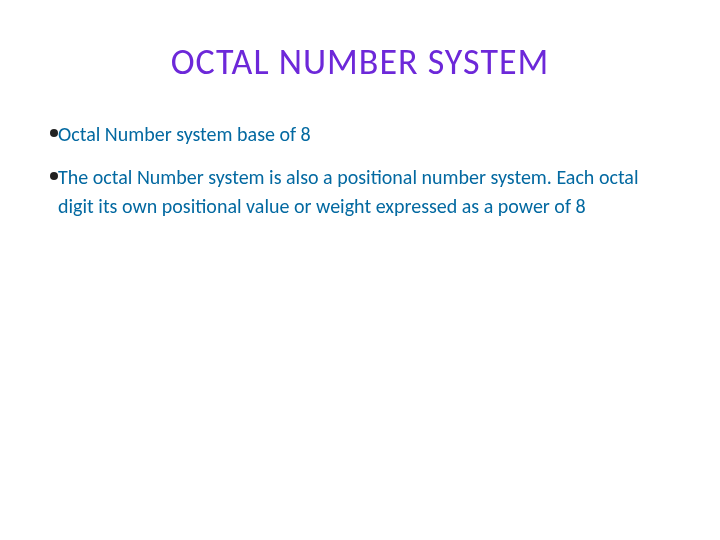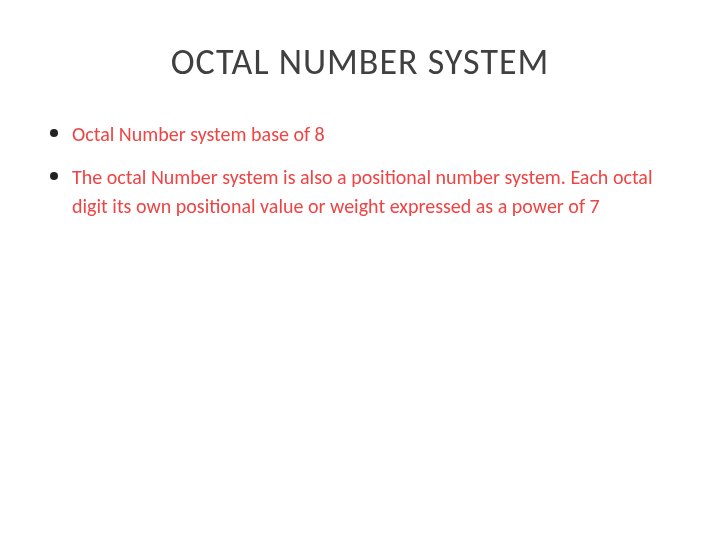--- a/index.html
+++ b/index.html
@@ -21,41 +21,40 @@
       height: 540px;
       background: #ffffff;
       padding: 40px 50px 40px 50px;
       display: flex;
       flex-direction: column;
     }
 
     .title {
       font-size: 36px;
       font-weight: 400;
-      color: #404040;
+      color: #6d28d9;
       letter-spacing: 1px;
       margin-bottom: 36px;
       text-align: center;
     }
 
     .bullet-list {
       list-style: none;
       padding: 0;
       margin: 0;
       display: flex;
       flex-direction: column;
       gap: 14px;
     }
 
     .bullet-item {
       display: flex;
       align-items: flex-start;
-      gap: 14px;
       font-size: 20px;
-      color: #ef4444;
+      color: #0369a1;
       line-height: 1.45;
     }
 
     .bullet-dot {
       flex-shrink: 0;
       width: 8px;
       height: 8px;
       border-radius: 50%;
       background: #222222;
       margin-top: 9px;
@@ -75,16 +74,16 @@
 
     <li class="bullet-item">
       <span class="bullet-dot"></span>
       <span class="bullet-text">Octal Number system base of 8</span>
     </li>
 
 
 
     <li class="bullet-item">
       <span class="bullet-dot"></span>
-      <span class="bullet-text">The octal Number system is also a positional number system. Each octal digit its own positional value or weight expressed as a power of 7</span>
+      <span class="bullet-text">The octal Number system is also a positional number system. Each octal digit its own positional value or weight expressed as a power of 8</span>
     </li>
   </ul>
 </div>
 
 </body></html>

